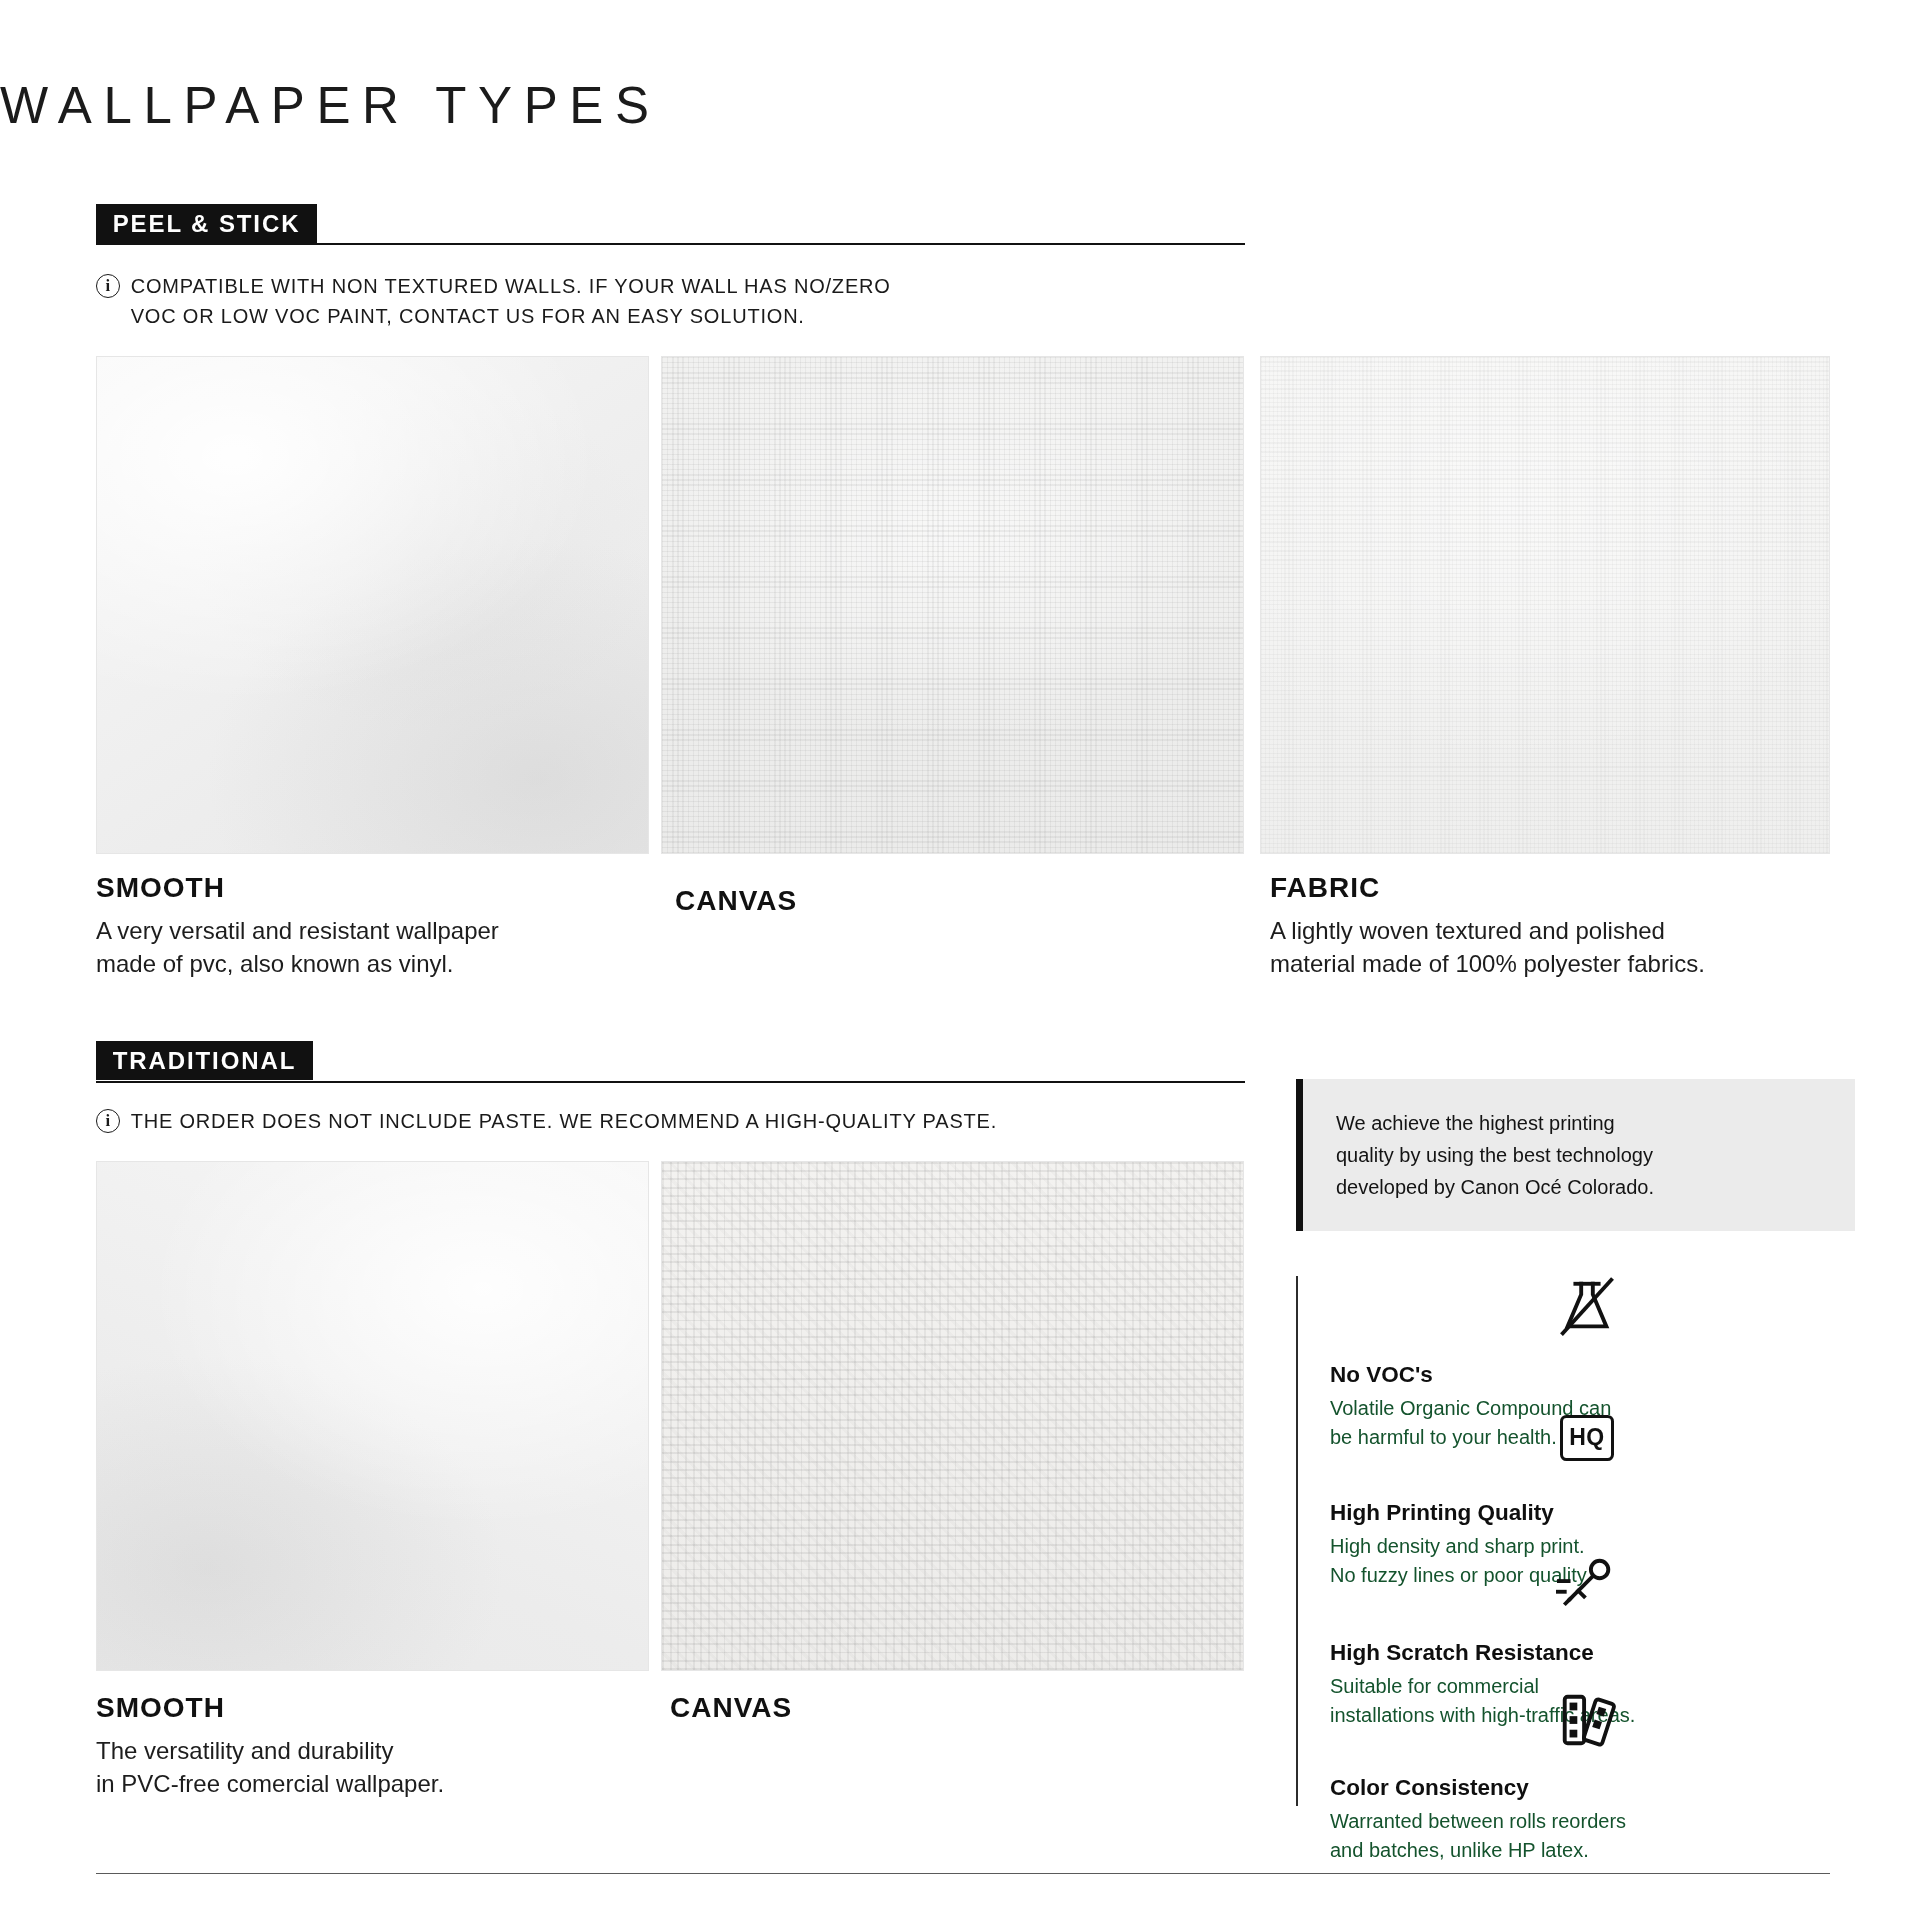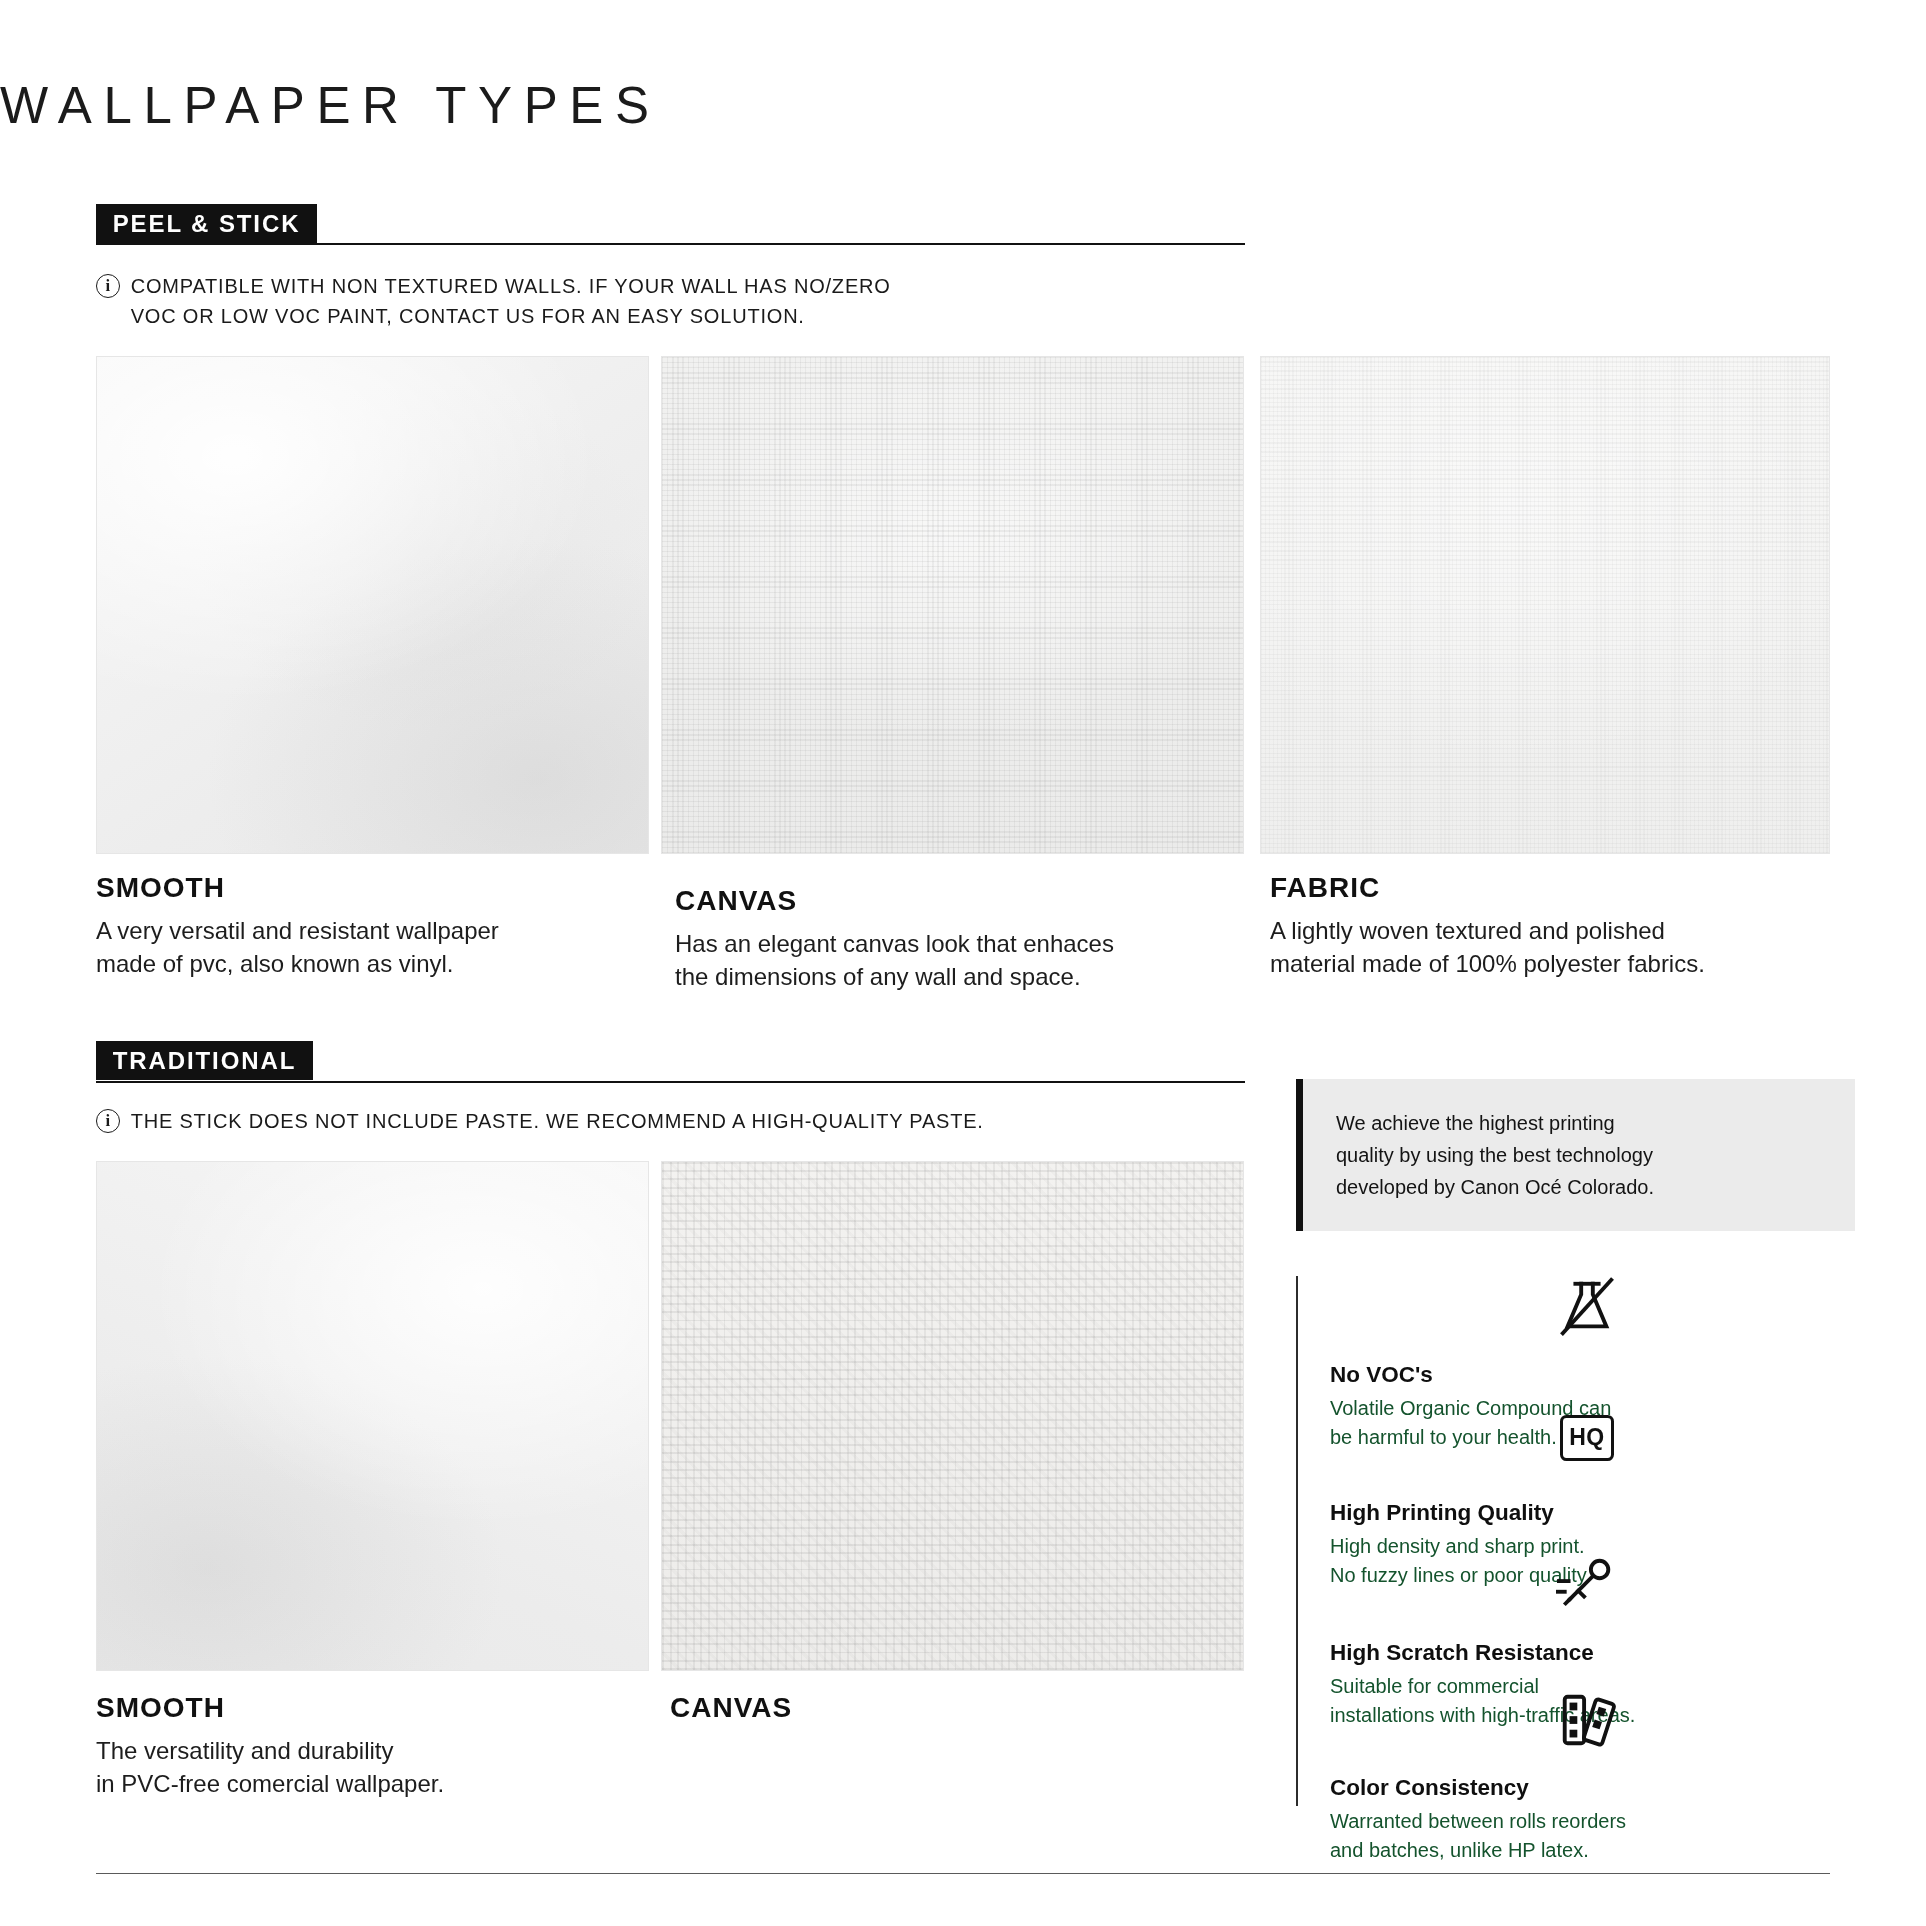--- a/index.html
+++ b/index.html
@@ -140,42 +140,38 @@
 
 <div class="caption" id="cap-ps-smooth">
   <h3>SMOOTH</h3>
   <p>
     <span>A very versatil and resistant wallpaper</span><br>
     <span>made of pvc, also known as vinyl.</span>
   </p>
 </div>
 <div class="caption" id="cap-ps-canvas">
   <h3>CANVAS</h3>
-  <p>
-    <span>Has an elegant canvas look that enhaces</span><br>
-    <span>the dimensions of any wall and space.</span>
-  </p>
 </div>
 <div class="caption" id="cap-ps-fabric">
   <h3>FABRIC</h3>
   <p>
     <span>A lightly woven textured and polished</span><br>
     <span>material made of 100% polyester fabrics.</span>
   </p>
 </div>
 
 <div class="section-tag" id="tag-trad">TRADITIONAL</div>
 <div class="hrule" id="rule-trad"></div>
 
 <div class="note" id="note-trad">
   <span class="info-circle">
       <span>i</span>
     </span>
   <span class="note-lines">
-    <span class="indent">THE STICK DOES NOT INCLUDE PASTE. WE RECOMMEND A HIGH-QUALITY PASTE.</span>
+    <span class="indent">THE ORDER DOES NOT INCLUDE PASTE. WE RECOMMEND A HIGH-QUALITY PASTE.</span>
   </span>
 </div>
 
 <div class="swatch tex-smooth-b" id="sw-tr-smooth"></div>
 <div class="swatch tex-canvas-b" id="sw-tr-canvas"></div>
 
 <div class="caption" id="cap-tr-smooth">
   <h3>SMOOTH</h3>
   <p>
     <span>The versatility and durability</span><br>

